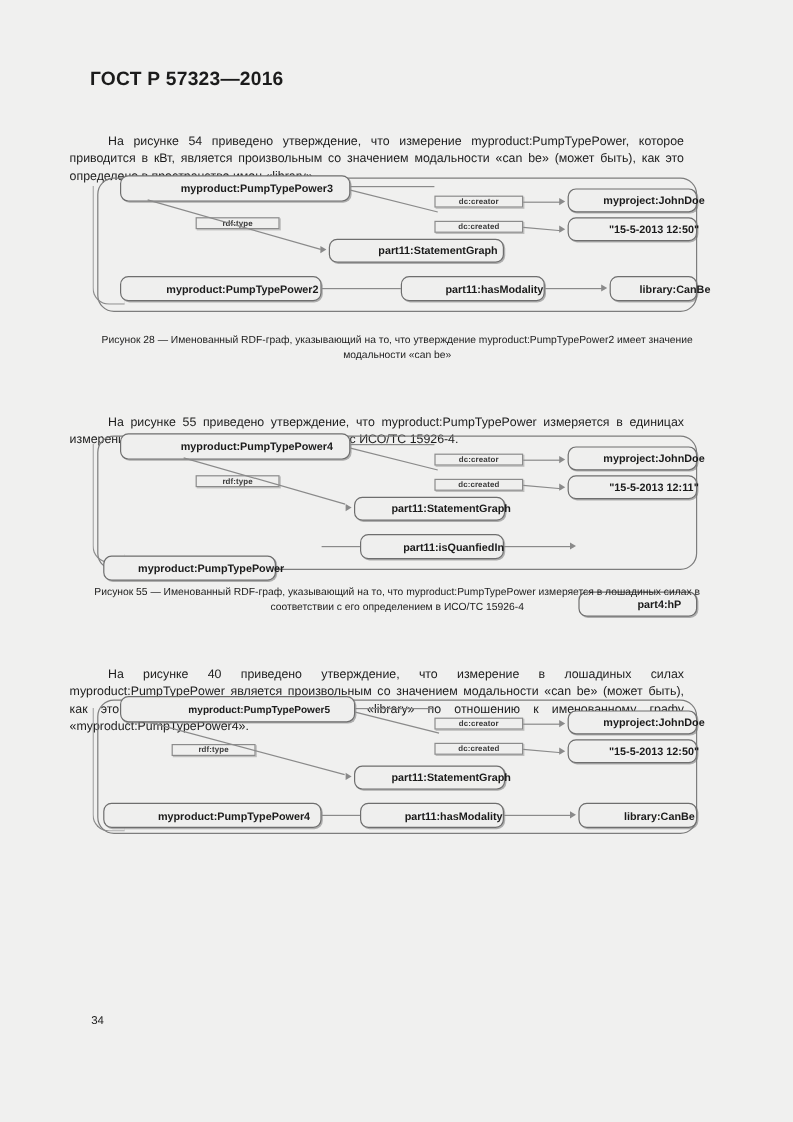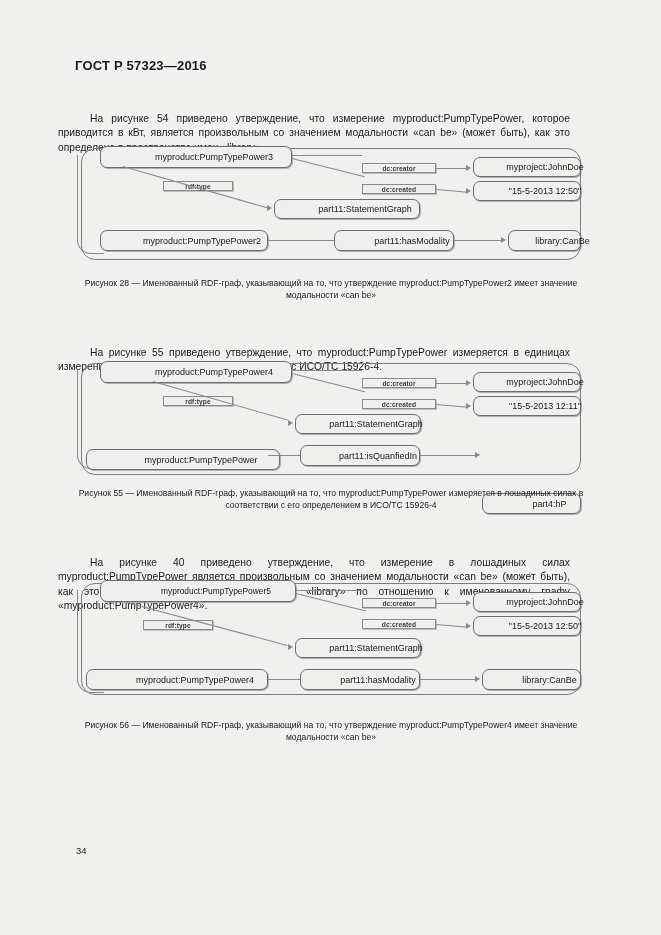--- a/index.html
+++ b/index.html
@@ -10,21 +10,21 @@
     color:#1b1b1b;
     position:relative;
     overflow:hidden;
   }
   .page{
     position:absolute;inset:0;
     padding:0;
   }
   .std-header{
     position:absolute;left:75px;top:58px;
-    font-size:13px;font-weight:bold;letter-spacing:.2px;
+    font-size:16px;font-weight:bold;letter-spacing:.2px;
   }
   .para{
     position:absolute;left:58px;width:512px;
     font-size:10.3px;line-height:14.4px;
     text-align:justify;
     text-indent:32px;
     margin-top:28px;
   }
   .para.p1{top:84px;}
   .para.p2{top:318px;}
@@ -59,21 +59,21 @@
     box-sizing:border-box;
   }
 
   .node{
     position:absolute;
     box-sizing:border-box;
     border:1.3px solid #6e6e6e;
     border-radius:7px;
     background:#efefee;
     display:flex;align-items:center;justify-content:center;
-    font-size:9px;font-weight:normal;
+    font-size:9px;font-weight:bold;
     color:#1a1a1a;
     text-align:center;
     box-shadow:1px 1px 0 rgba(120,120,120,.55);
     white-space:nowrap;
     padding-left:36px;
   }
   .node.small{font-size:8.4px;}
 
   .elabel{
     position:absolute;
@@ -169,21 +169,21 @@
     <div class="elabel" style="left:287px;top:41px;width:74px;height:10px;">dc:created</div>
     <div class="edge" style="left:361px;top:46px;width:32px;transform:rotate(5deg);"></div>
     <div class="arrowhead" style="left:391px;top:45px;"></div>
     <div class="node" style="left:398px;top:38px;width:108px;height:20px;">"15-5-2013 12:11"</div>
 
     <div class="elabel" style="left:88px;top:38px;width:70px;height:10px;">rdf:type</div>
     <div class="edge" style="left:78px;top:23px;width:140px;transform:rotate(16deg);"></div>
     <div class="arrowhead" style="left:213px;top:62px;"></div>
     <div class="node" style="left:220px;top:56px;width:126px;height:20px;">part11:StatementGraph</div>
 
-    <div class="node" style="left:11px;top:91px;width:194px;height:21px;">myproduct:PumpTypePower</div>
+    <div class="node" style="left:11px;top:105px;width:144px;height:21px;">myproduct:PumpTypePower</div>
     <div class="edge" style="left:193px;top:97px;width:32px;"></div>
     <div class="node" style="left:225px;top:87px;width:120px;height:21px;">part11:isQuanfiedIn</div>
     <div class="edge" style="left:345px;top:97px;width:58px;"></div>
     <div class="arrowhead" style="left:400px;top:94px;"></div>
     <div class="node" style="left:407px;top:87px;width:99px;height:21px;margin-top:48px;">part4:hP</div>
   </div>
 
   <div class="caption c2">Рисунок 55 — Именованный RDF-граф, указывающий на то, что myproduct:PumpTypePower измеряется в лошадиных силах в соответствии с его определением в ИСО/ТС 15926-4</div>
 
   <div class="para p3">На рисунке 40 приведено утверждение, что измерение в лошадиных силах myproduct:PumpTypePower является произвольным со значением модальности «can be» (может быть), как это определено в пространстве имен «library» по отношению к именованному графу «myproduct:PumpTypePower4».</div>
@@ -213,16 +213,15 @@
     <div class="node" style="left:220px;top:60px;width:126px;height:20px;">part11:StatementGraph</div>
 
     <div class="node" style="left:11px;top:91px;width:182px;height:21px;">myproduct:PumpTypePower4</div>
     <div class="edge" style="left:193px;top:101px;width:32px;"></div>
     <div class="node" style="left:225px;top:91px;width:120px;height:21px;">part11:hasModality</div>
     <div class="edge" style="left:345px;top:101px;width:58px;"></div>
     <div class="arrowhead" style="left:400px;top:98px;"></div>
     <div class="node" style="left:407px;top:91px;width:99px;height:21px;">library:CanBe</div>
   </div>
 
-  <div class="caption c3">Рисунок 56 — Именованный RDF-граф, указывающий на то, что утверждение myproduct:PumpTypePower4 имеет значение модальности «can be»</div>
 
   <div class="pageno">34</div>
 </div>
 
 </body></html>

